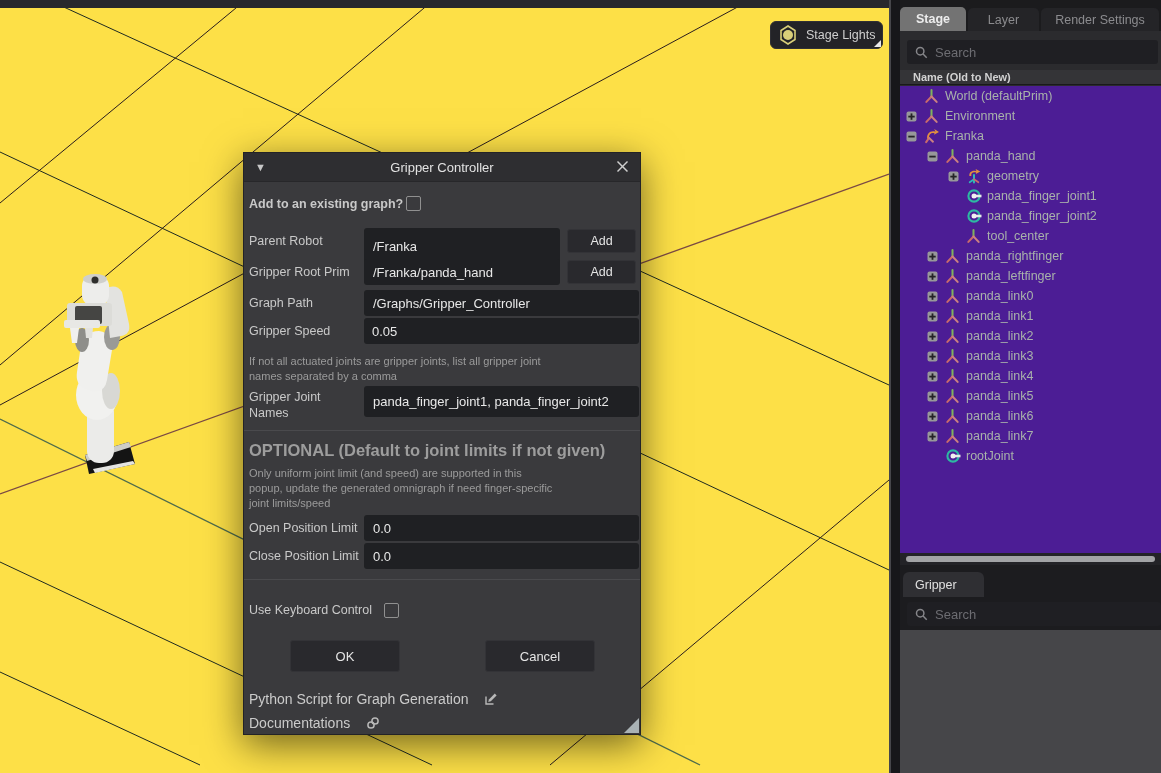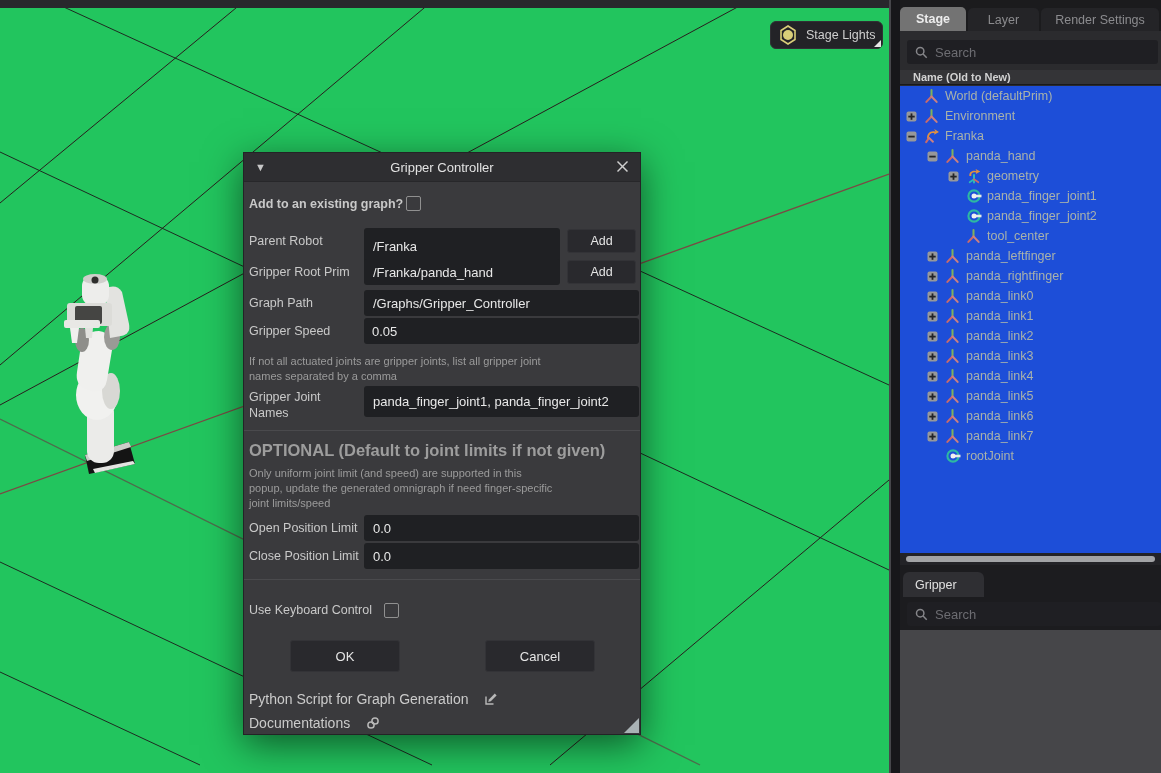--- a/index.html
+++ b/index.html
@@ -1,41 +1,41 @@
 <!DOCTYPE html>
 <html><head>
 <meta charset="utf-8">
 <style>
   html,body{margin:0;padding:0;background:#000;}
   #root{position:relative;width:1161px;height:773px;overflow:hidden;
         font-family:"Liberation Sans",sans-serif;-webkit-font-smoothing:antialiased;}
   
   #topstrip-left{position:absolute;left:0;top:0;width:889px;height:8px;background:#28282c;border-bottom:1px solid #3a3a3e;}
-  #viewport{position:absolute;left:0;top:8px;width:889px;height:765px;background:#22c55e;overflow:hidden;}
+  #viewport{position:absolute;left:0;top:8px;width:889px;height:765px;background:#fde047;overflow:hidden;}
   #divider{position:absolute;left:889px;top:0;width:11px;height:773px;background:#17171a;border-left:2px solid #46464a;}
   
   #stage-lights{position:absolute;left:770px;top:13px;width:113px;height:28px;background:#232327;
     border:1px solid #303034;border-radius:6px;display:flex;align-items:center;gap:7px;padding-left:6px;box-sizing:border-box;}
   #stage-lights .lbl{color:#cfcfcf;font-size:12.5px;}
   #stage-lights .corner{position:absolute;right:1px;bottom:1px;width:0;height:0;
     border-left:7px solid transparent;border-bottom:7px solid #e8e8e8;}
   
   #right-panel{position:absolute;left:900px;top:0;width:261px;height:773px;background:#2b2b2e;}
   .tabbar{position:absolute;left:0;top:0;width:261px;height:31px;background:#1b1b1d;display:flex;align-items:flex-end;}
   .tab{height:23px;display:flex;align-items:center;justify-content:center;font-size:12.5px;color:#8b8b8e;
        background:#242427;border-radius:5px 5px 0 0;margin-right:2px;box-sizing:border-box;}
   .tab.active{background:#737373;color:#ececec;font-weight:bold;height:24px;}
   .searchbox{position:absolute;left:7px;width:251px;height:24px;background:#1f1f23;border-radius:3px;
        display:flex;align-items:center;gap:7px;padding-left:8px;box-sizing:border-box;}
   .searchbox .ph{color:#6d6d72;font-size:13px;}
   #stage-search{top:40px;}
   #tree-header{position:absolute;left:0;top:70px;width:261px;height:15px;background:#343437;
        border-bottom:1px solid #19191b;color:#d2d2d2;font-size:11px;font-weight:bold;
        display:flex;align-items:center;padding-left:13px;box-sizing:border-box;}
-  #stage-tree{position:absolute;left:0;top:86px;width:261px;height:467px;background:#1d4ed8;overflow:hidden;}
+  #stage-tree{position:absolute;left:0;top:86px;width:261px;height:467px;background:#4c1d95;overflow:hidden;}
   .tree-row{height:20px;display:flex;align-items:center;}
   .t-exp{width:11px;height:11px;flex:0 0 11px;display:inline-flex;}
   .t-ico{width:17px;height:16px;flex:0 0 17px;display:inline-flex;margin-left:7px;}
   .t-label{color:#a9b2ab;font-size:12.5px;margin-left:4px;white-space:nowrap;}
   #hscroll{position:absolute;left:0;top:553px;width:261px;height:12px;background:#232327;}
   #hscroll .thumb{position:absolute;left:6px;top:3px;width:249px;height:6px;background:#a2a3a5;border-radius:3px;}
   
   #prop-area{position:absolute;left:0;top:565px;width:261px;height:208px;background:#1c1c1f;}
   #prop-tab{position:absolute;left:3px;top:7px;width:81px;height:25px;background:#2f2f33;border-radius:6px 6px 0 0;
        color:#e0e0e0;font-size:12.5px;display:flex;align-items:center;padding-left:12px;box-sizing:border-box;}
@@ -266,40 +266,40 @@
           </span>
           <span class="t-ico">
             <svg width="15" height="16" viewBox="0 0 14 14">
               <g stroke-linecap="round" stroke-width="1.9" fill="none">
     <path d="M7 7.5 L7 1.5" stroke="#7fb25c"></path>
                 <path d="M7 7.5 L2.2 12.5" stroke="#c96b6b"></path>
                 <path d="M7 7.5 L11.8 12.5" stroke="#cb8181"></path>
               </g>
             </svg>
           </span>
+          <span class="t-label">panda_rightfinger</span>
+        </div>
+        <div class="tree-row">
+          <span class="t-exp" style="margin-left:27px">
+            <svg width="11" height="11" viewBox="0 0 11 11">
+              <rect x="0.5" y="0.5" width="10" height="10" rx="2" fill="#97989a"></rect>
+              <rect x="2.3" y="4.7" width="6.4" height="1.8" fill="#242426"></rect>
+              <rect x="4.6" y="2.4" width="1.8" height="6.4" fill="#242426"></rect>
+            </svg>
+          </span>
+          <span class="t-ico">
+            <svg width="15" height="16" viewBox="0 0 14 14">
+              <g stroke-linecap="round" stroke-width="1.9" fill="none">
+    <path d="M7 7.5 L7 1.5" stroke="#7fb25c"></path>
+                <path d="M7 7.5 L2.2 12.5" stroke="#c96b6b"></path>
+                <path d="M7 7.5 L11.8 12.5" stroke="#cb8181"></path>
+              </g>
+            </svg>
+          </span>
           <span class="t-label">panda_leftfinger</span>
-        </div>
-        <div class="tree-row">
-          <span class="t-exp" style="margin-left:27px">
-            <svg width="11" height="11" viewBox="0 0 11 11">
-              <rect x="0.5" y="0.5" width="10" height="10" rx="2" fill="#97989a"></rect>
-              <rect x="2.3" y="4.7" width="6.4" height="1.8" fill="#242426"></rect>
-              <rect x="4.6" y="2.4" width="1.8" height="6.4" fill="#242426"></rect>
-            </svg>
-          </span>
-          <span class="t-ico">
-            <svg width="15" height="16" viewBox="0 0 14 14">
-              <g stroke-linecap="round" stroke-width="1.9" fill="none">
-    <path d="M7 7.5 L7 1.5" stroke="#7fb25c"></path>
-                <path d="M7 7.5 L2.2 12.5" stroke="#c96b6b"></path>
-                <path d="M7 7.5 L11.8 12.5" stroke="#cb8181"></path>
-              </g>
-            </svg>
-          </span>
-          <span class="t-label">panda_rightfinger</span>
         </div>
         <div class="tree-row">
           <span class="t-exp" style="margin-left:27px">
             <svg width="11" height="11" viewBox="0 0 11 11">
               <rect x="0.5" y="0.5" width="10" height="10" rx="2" fill="#97989a"></rect>
               <rect x="2.3" y="4.7" width="6.4" height="1.8" fill="#242426"></rect>
               <rect x="4.6" y="2.4" width="1.8" height="6.4" fill="#242426"></rect>
             </svg>
           </span>
           <span class="t-ico">

